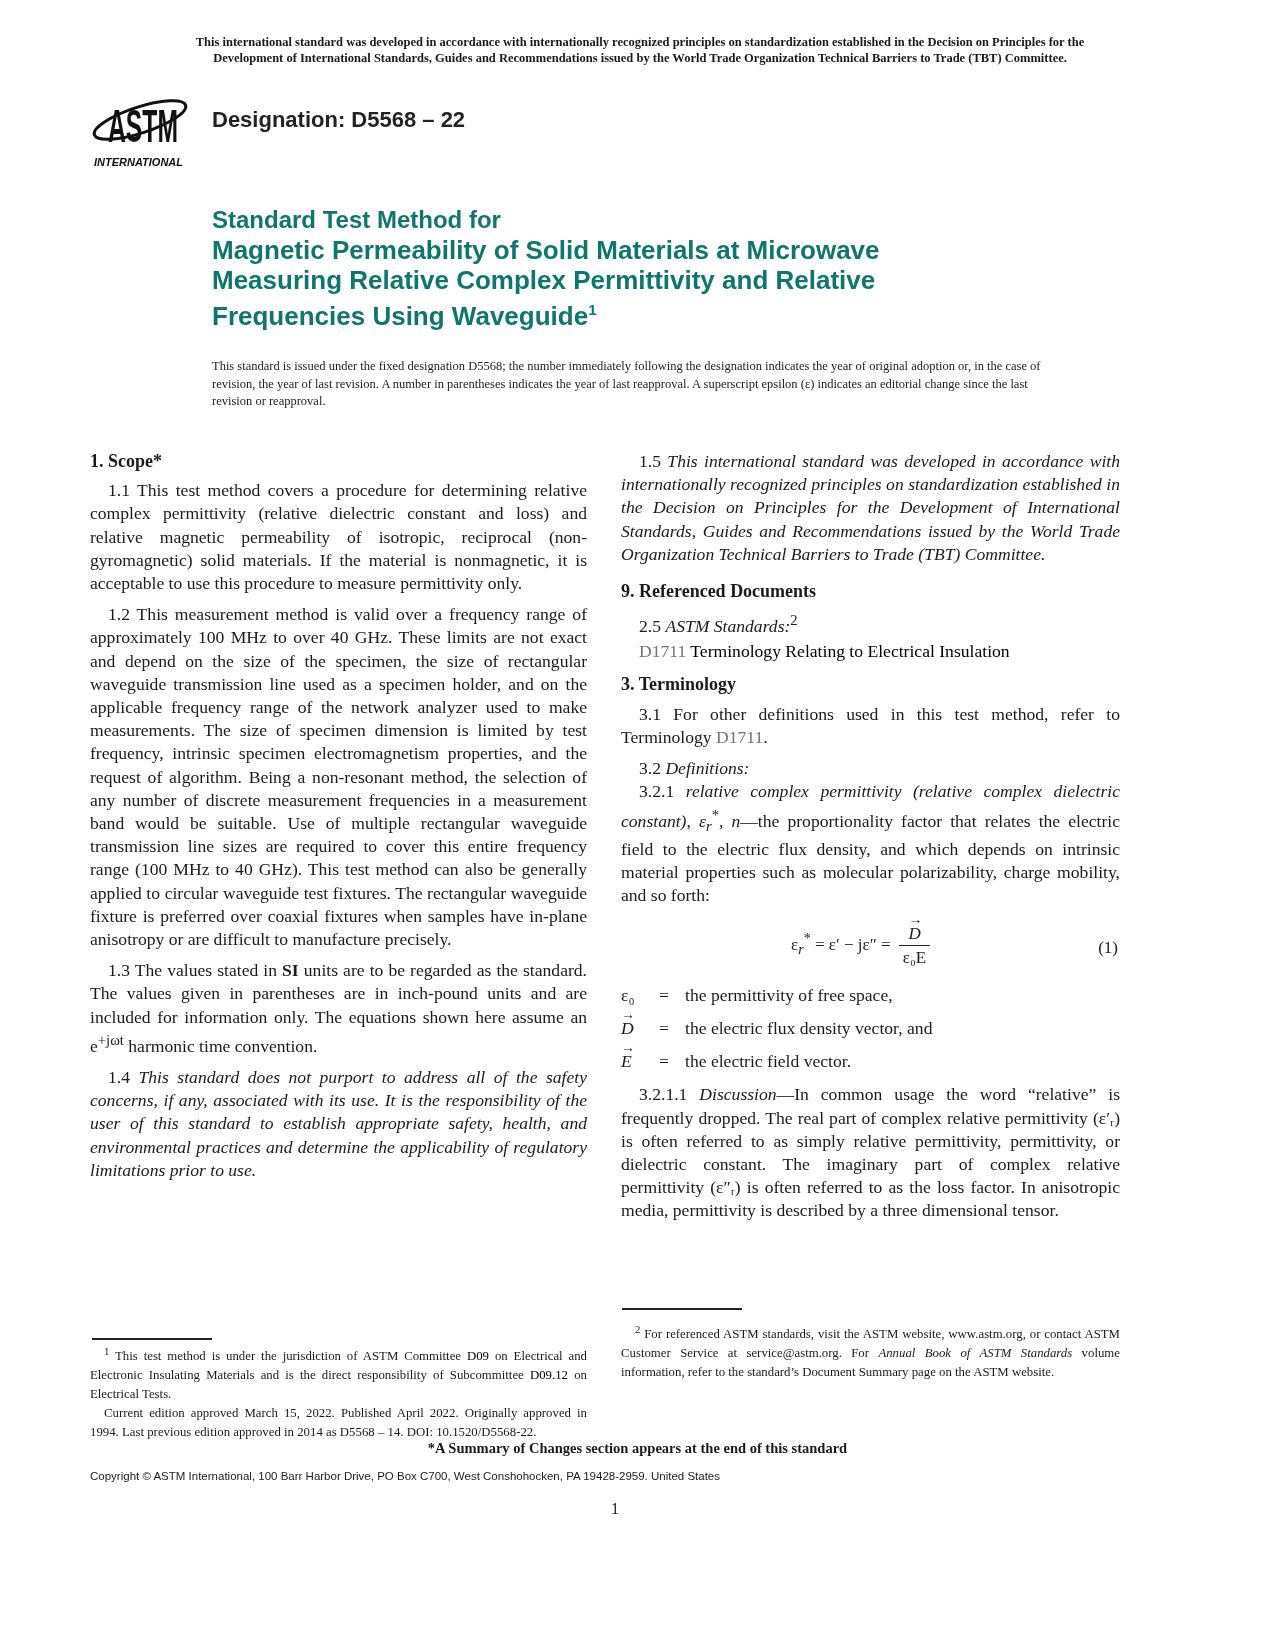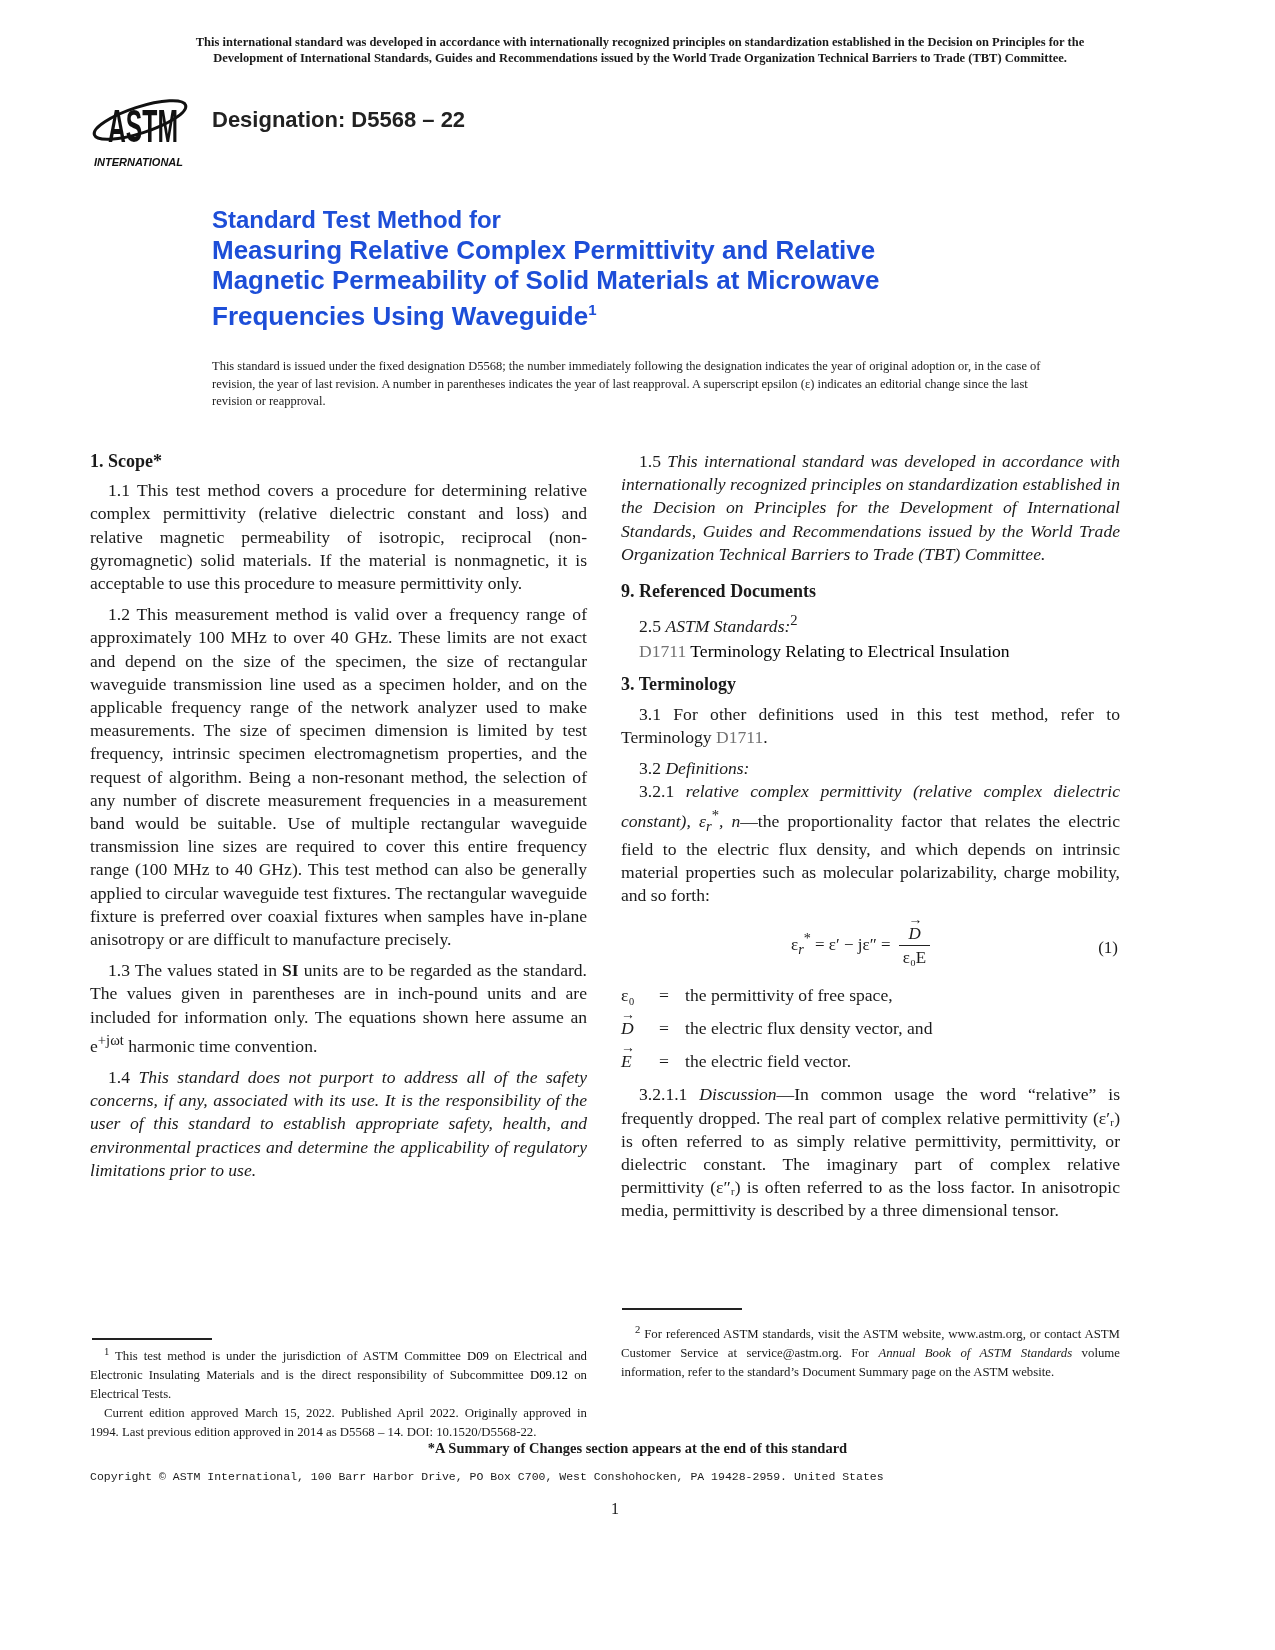--- a/index.html
+++ b/index.html
@@ -5,21 +5,21 @@
   html, body { margin:0; padding:0; background:#ffffff; }
   body { width:1275px; height:1650px; position:relative; overflow:hidden; color:#1a1a1a;
          font-family:"Liberation Serif", serif; }
   .abs { position:absolute; }
   .top-notice { left:80px; top:34px; width:1120px; text-align:center; font-weight:bold;
                 font-size:12.5px; line-height:16px; font-family:"Liberation Serif", serif; }
   .logo { left:88px; top:82px; width:110px; height:90px; }
   .designation { left:212px; top:107px; font-family:"Liberation Sans", sans-serif;
                  font-weight:bold; font-size:22px; color:#222; }
   .title-block { left:212px; top:205px; width:900px; font-family:"Liberation Sans", sans-serif;
-                 font-weight:bold; color:#1d4ed8; }
+                 font-weight:bold; color:#0f766e; }
   .title-lead { font-size:24px; line-height:30px; }
   .title-main { font-size:26px; line-height:30px; }
   .title-main sup { font-size:15px; }
   .issued-note { left:212px; top:358px; width:850px; font-size:12.5px; line-height:17.5px;
                  color:#222; }
   .col { position:absolute; font-size:17.6px; line-height:23.2px; text-align:justify; }
   .col-left { left:90px; top:450px; width:497px; }
   .col-right { left:621px; top:450px; width:499px; }
   .col p { margin:0 0 8px 0; text-indent:18px; }
   .col p.noindent { text-indent:0; }
@@ -38,21 +38,21 @@
   .where-row { display:flex; margin:0 0 10px 0; }
   .where-sym { width:38px; }
   .where-eq { width:26px; }
   .vec { position:relative; display:inline-block; font-style:italic; }
   .vec::before { content:"\2192"; position:absolute; top:-14px; left:0; font-size:14px; font-style:normal; }
   .fn-rule { position:absolute; width:120px; border-top:2px solid #222; }
   .footnote { position:absolute; font-size:12.8px; line-height:19px; text-align:justify; }
   .footnote p { margin:0; text-indent:14px; }
   .summary-line { left:0; width:1275px; top:1440px; text-align:center; font-weight:bold;
                   font-size:14.5px; }
-  .copyright { left:90px; top:1470px; font-family:Liberation Mono, monospace; font-size:11.5px; }
+  .copyright { left:90px; top:1470px; font-family:Liberation Sans, sans-serif; font-size:11.5px; }
   .page-num { left:0; width:1230px; top:1500px; text-align:center; font-size:16px; }
 </style>
 </head>
 <body>
 
 <div class="abs top-notice">
   <div>This international standard was developed in accordance with internationally recognized principles on standardization established in the Decision on Principles for the</div>
   <div>Development of International Standards, Guides and Recommendations issued by the World Trade Organization Technical Barriers to Trade (TBT) Committee.</div>
 </div>
 
@@ -60,22 +60,22 @@
   <svg width="110" height="90" viewBox="0 0 110 90">
     <ellipse cx="52" cy="38" rx="48" ry="13" fill="none" stroke="#111" stroke-width="3" transform="rotate(-18 52 38)"></ellipse>
     <text x="20" y="60" font-family="Liberation Sans, sans-serif" font-weight="bold" font-size="46" fill="#111" textLength="70" lengthAdjust="spacingAndGlyphs">ASTM</text>
     <text x="6" y="84" font-family="Liberation Sans, sans-serif" font-weight="bold" font-style="italic" font-size="11" fill="#111">INTERNATIONAL</text>
   </svg>
 </div>
 <div class="abs designation">Designation: D5568 – 22</div>
 
 <div class="abs title-block">
   <div class="title-lead">Standard Test Method for</div>
+  <div class="title-main">Magnetic Permeability of Solid Materials at Microwave</div>
   <div class="title-main">Measuring Relative Complex Permittivity and Relative</div>
-  <div class="title-main">Magnetic Permeability of Solid Materials at Microwave</div>
   <div class="title-main"><span>Frequencies Using Waveguide</span><sup>1</sup></div>
 </div>
 
 <div class="abs issued-note">This standard is issued under the fixed designation D5568; the number immediately following the designation indicates the year of original adoption or, in the case of revision, the year of last revision. A number in parentheses indicates the year of last reapproval. A superscript epsilon (ε) indicates an editorial change since the last revision or reapproval.</div>
 
 <div class="col col-left">
   <h2 class="left-h">1. Scope*</h2>
   <p>1.1 This test method covers a procedure for determining relative complex permittivity (relative dielectric constant and loss) and relative magnetic permeability of isotropic, reciprocal (non-gyromagnetic) solid materials. If the material is nonmagnetic, it is acceptable to use this procedure to measure permittivity only.</p>
   <p>1.2 This measurement method is valid over a frequency range of approximately 100 MHz to over 40 GHz. These limits are not exact and depend on the size of the specimen, the size of rectangular waveguide transmission line used as a specimen holder, and on the applicable frequency range of the network analyzer used to make measurements. The size of specimen dimension is limited by test frequency, intrinsic specimen electromagnetism properties, and the request of algorithm. Being a non-resonant method, the selection of any number of discrete measurement frequencies in a measurement band would be suitable. Use of multiple rectangular waveguide transmission line sizes are required to cover this entire frequency range (100 MHz to 40 GHz). This test method can also be generally applied to circular waveguide test fixtures. The rectangular waveguide fixture is preferred over coaxial fixtures when samples have in-plane anisotropy or are difficult to manufacture precisely.</p>
   <p><span>1.3 The values stated in </span><b>SI</b><span> units are to be regarded as the standard. The values given in parentheses are in inch-pound units and are included for information only. The equations shown here assume an e</span><sup>+jωt</sup><span> harmonic time convention.</span></p>

